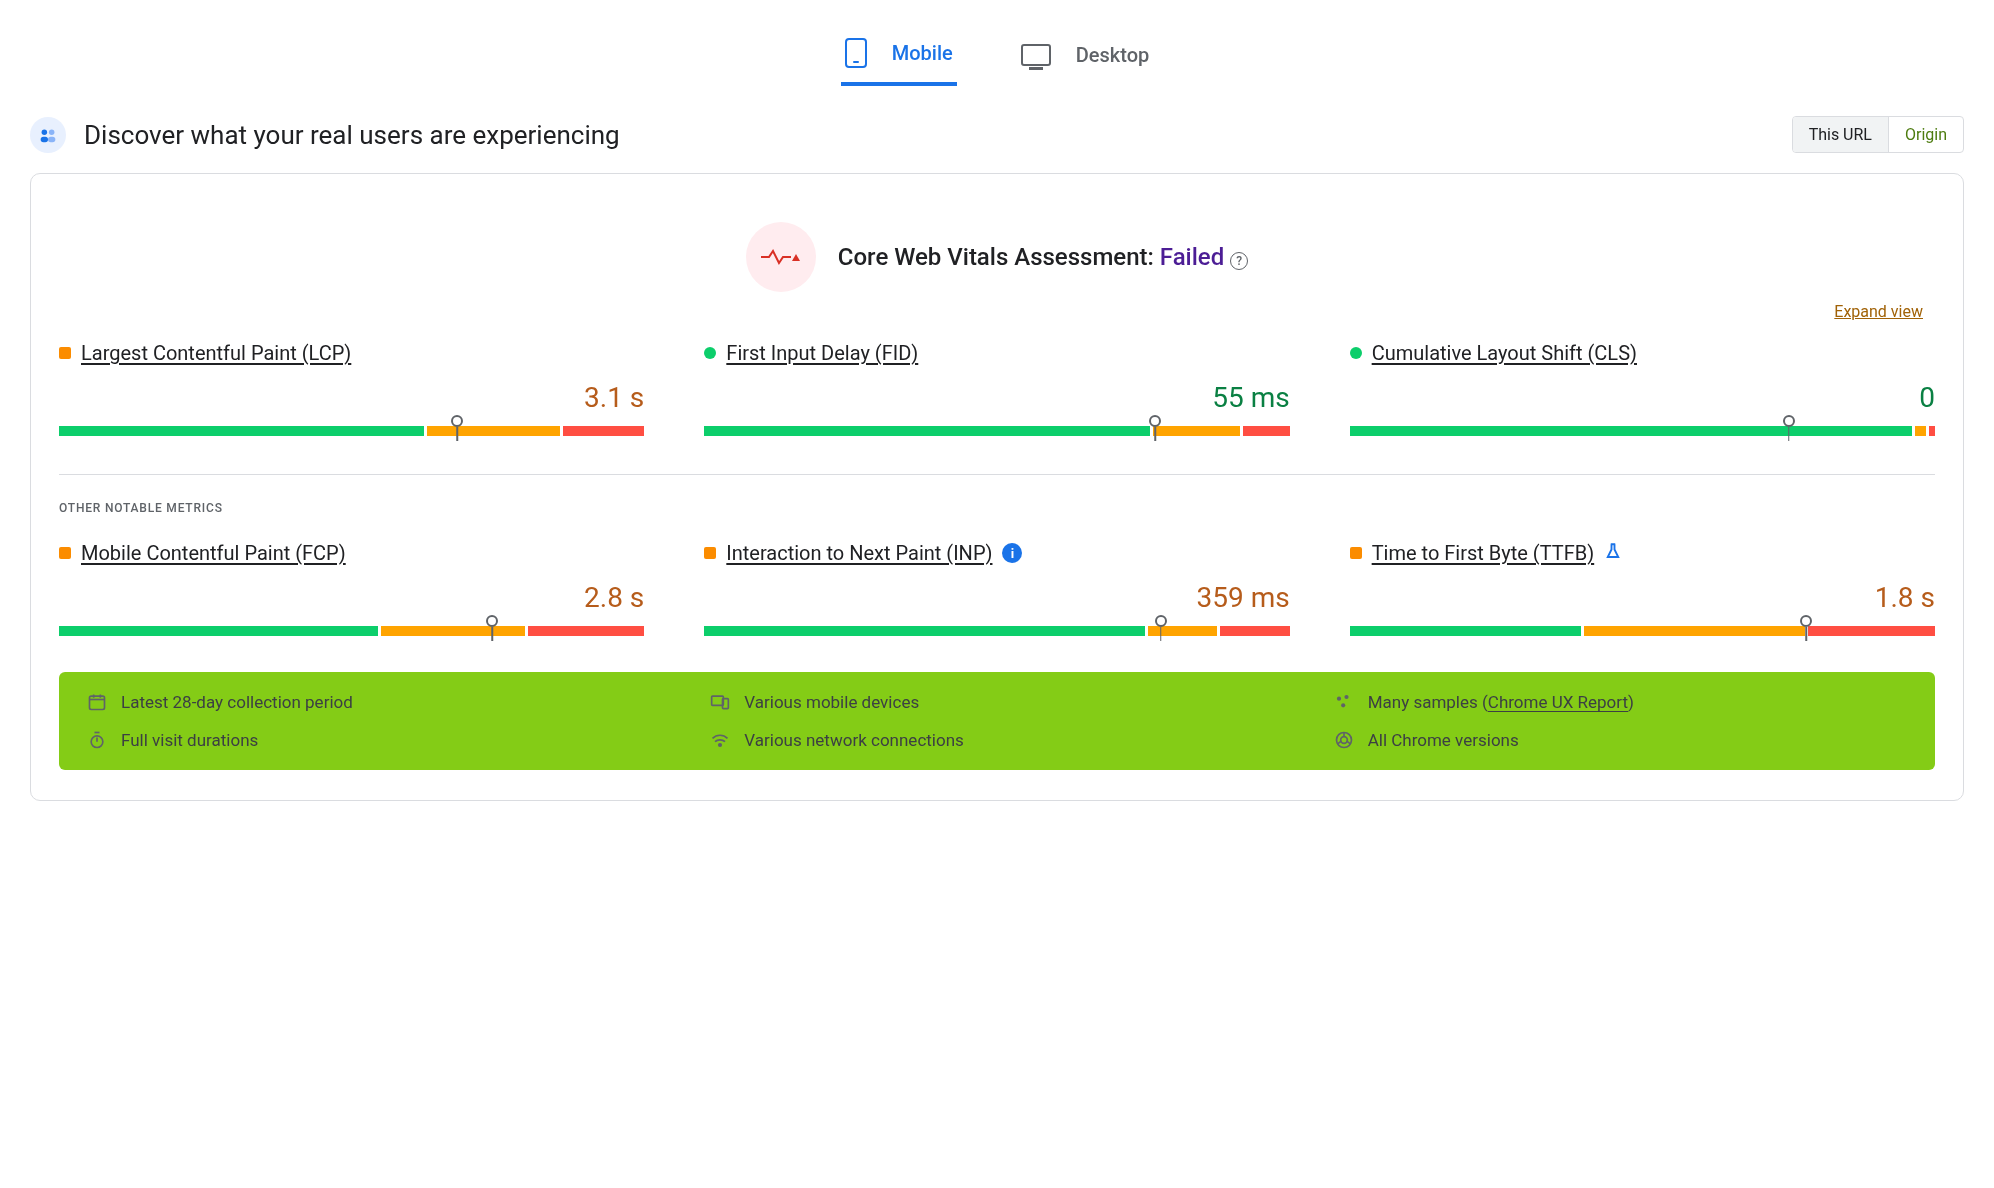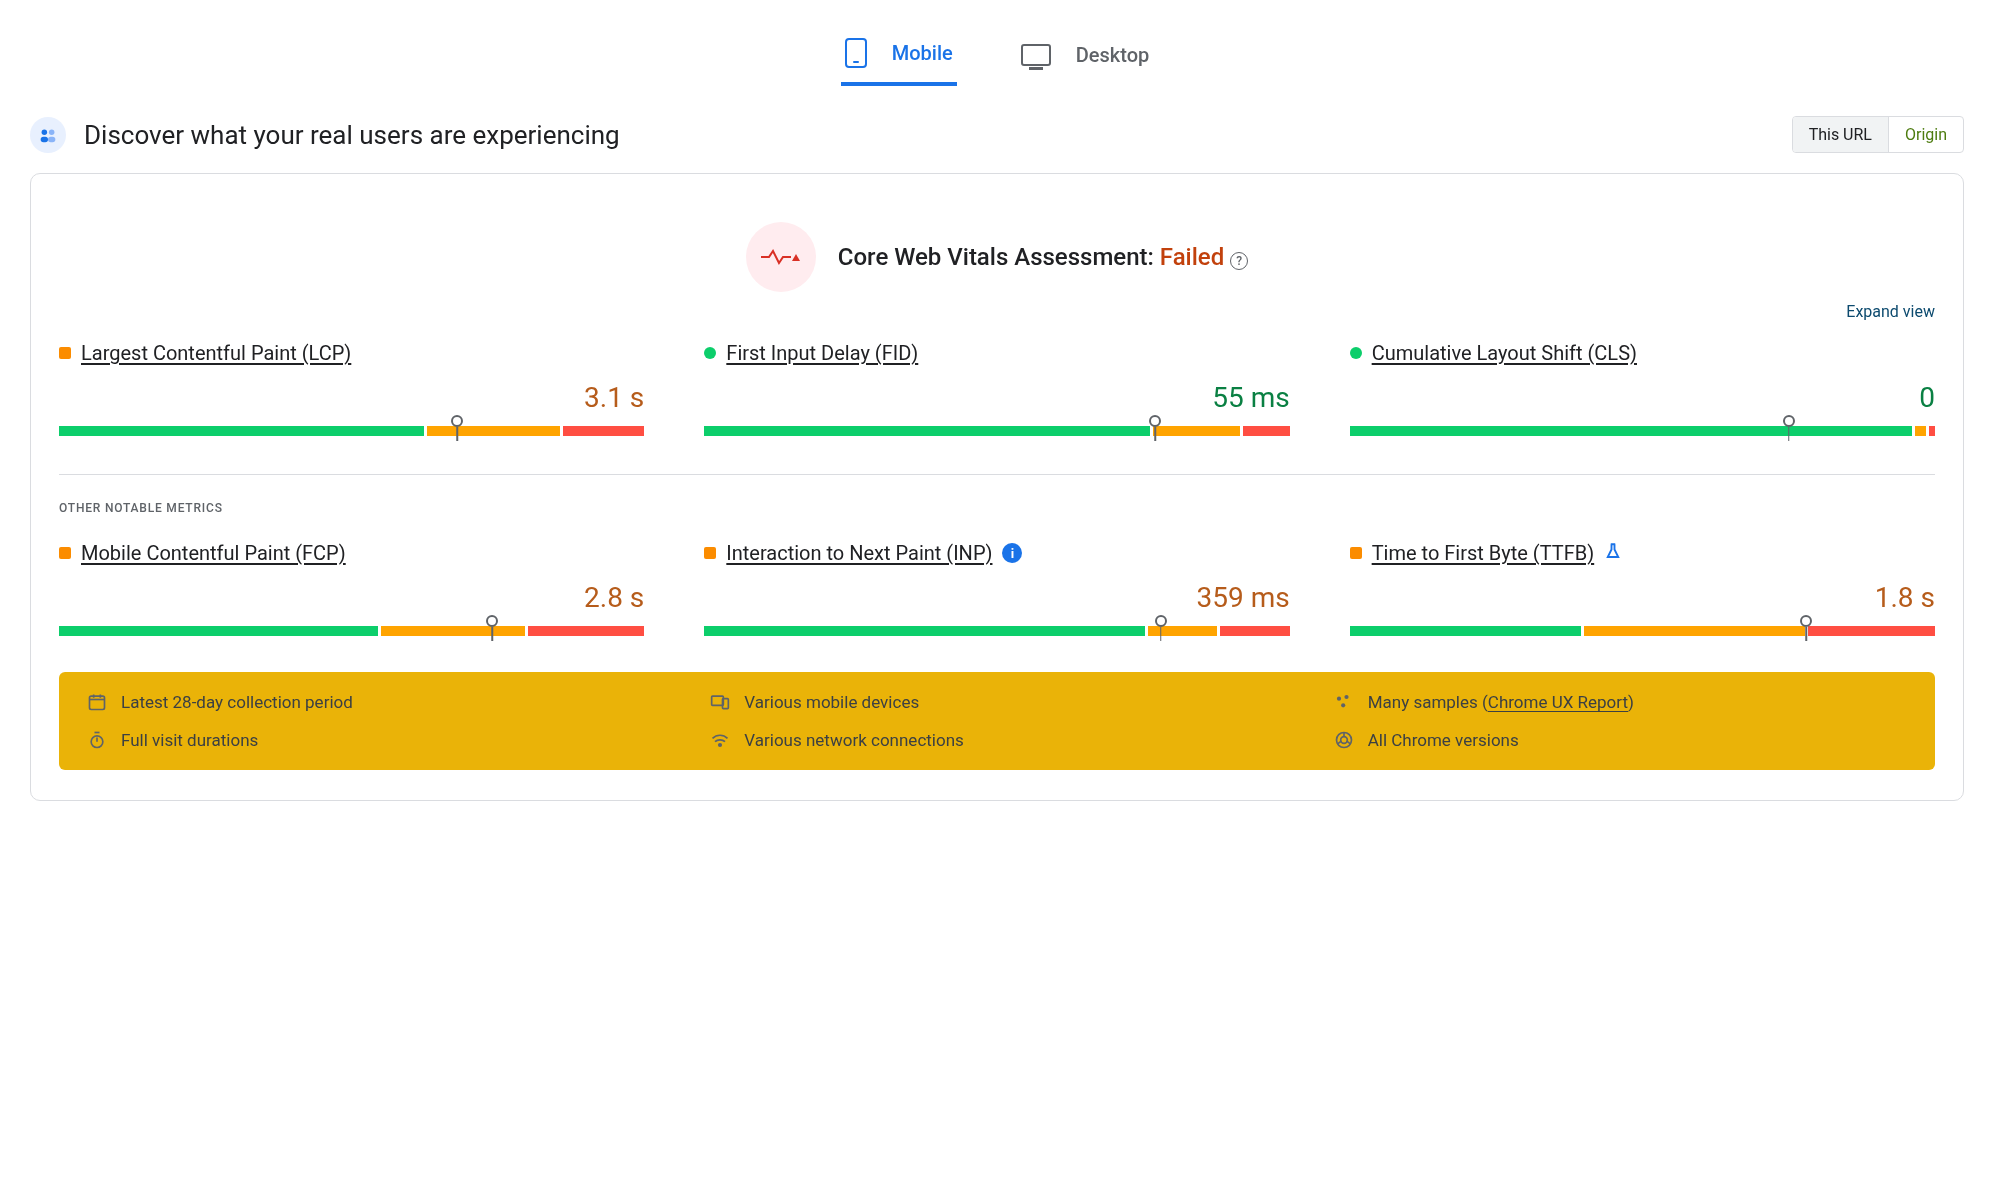--- a/index.html
+++ b/index.html
@@ -57,24 +57,24 @@
 .segmented > div { padding: 8px 16px; cursor: pointer; color: #4d7c0f; }
 .segmented > div.active { background: #f1f3f4; color: #202124; }
 .segmented > div + div { border-left: 1px solid #dadce0; }
 
 .card {
   border: 1px solid #dadce0; border-radius: 10px; padding: 30px 28px; margin-top: 6px;
 }
 .assessment-row { text-align: center; display:flex; align-items:center; justify-content:center; gap: 22px; margin: 18px 0 10px; }
 .assessment-bubble { width: 70px; height: 70px; border-radius: 50%; background: #ffecef; display:flex; align-items:center; justify-content:center; }
 .assessment-text { font-size: 24px; font-weight: 500; }
-.assessment-status { color: #c2410c; font-weight: 500; }
+.assessment-status { color: #4c1d95; font-weight: 500; }
 .help-circle { width: 18px; height: 18px; border: 1.5px solid #5f6368; border-radius: 50%; display:inline-flex; align-items:center; justify-content:center; font-size: 12px; color:#5f6368; }
 
-.expand-view { text-align: right; color: #0c4a6e; font-size: 16px; margin: 10px 0 20px; cursor: pointer; }
+.expand-view { text-align: right; color: #a16207; font-size: 16px; margin: 10px 12px 20px; cursor: pointer; text-decoration: underline; }
 
 .metrics-grid { display: grid; grid-template-columns: 1fr 1fr 1fr; gap: 50px 60px; }
 .metric {}
 .metric-title-row { display:flex; align-items:center; gap: 10px; font-size: 20px; }
 .dot { width: 12px; height: 12px; border-radius: 2px; }
 .dot.orange { background: #fb8c00; }
 .dot.green { background: #0cce6b; border-radius: 50%; }
 .metric-name { text-decoration: underline; text-underline-offset: 3px; cursor: pointer; }
 .info-circle { width: 20px; height: 20px; border-radius: 50%; background: #1a73e8; color:#fff; font-size: 13px; font-weight: 700; display:inline-flex; align-items:center; justify-content:center; }
 .flask { color: #1a73e8; font-size: 18px; }
@@ -92,21 +92,21 @@
 .marker {
   position: absolute; top: -11px; width: 12px; height: 12px; background: #fff; border: 2px solid #5f6368; border-radius: 50%;
   transform: translateX(-50%);
 }
 .marker::after { content:""; position:absolute; left:50%; top:10px; width:1.5px; height:14px; background:#5f6368; transform: translateX(-50%);}
 
 .divider { border: none; border-top: 1px solid #dadce0; margin: 38px 0 26px; }
 .section-label { font-size: 12px; letter-spacing: .8px; color: #5f6368; margin-bottom: 26px; font-weight: 500; }
 
 .footer-box {
-  background: #eab308; border-radius: 6px; padding: 20px 28px; margin-top: 36px;
+  background: #84cc16; border-radius: 6px; padding: 20px 28px; margin-top: 36px;
   display: grid; grid-template-columns: 1fr 1fr 1fr; gap: 18px 50px; color:#3c4043; font-size: 17px;
 }
 .footer-item { display:flex; align-items:center; gap: 14px; }
 .footer-item .ic { width: 20px; height: 20px; color:#5f6368; display:flex; align-items:center; justify-content:center; }
 .footer-item a { color: inherit; text-decoration: underline; text-underline-offset: 3px; }
 
 .pulse-line { stroke: #d93025; stroke-width: 2; fill: none; }
 </style>
 </head>
 <body>

